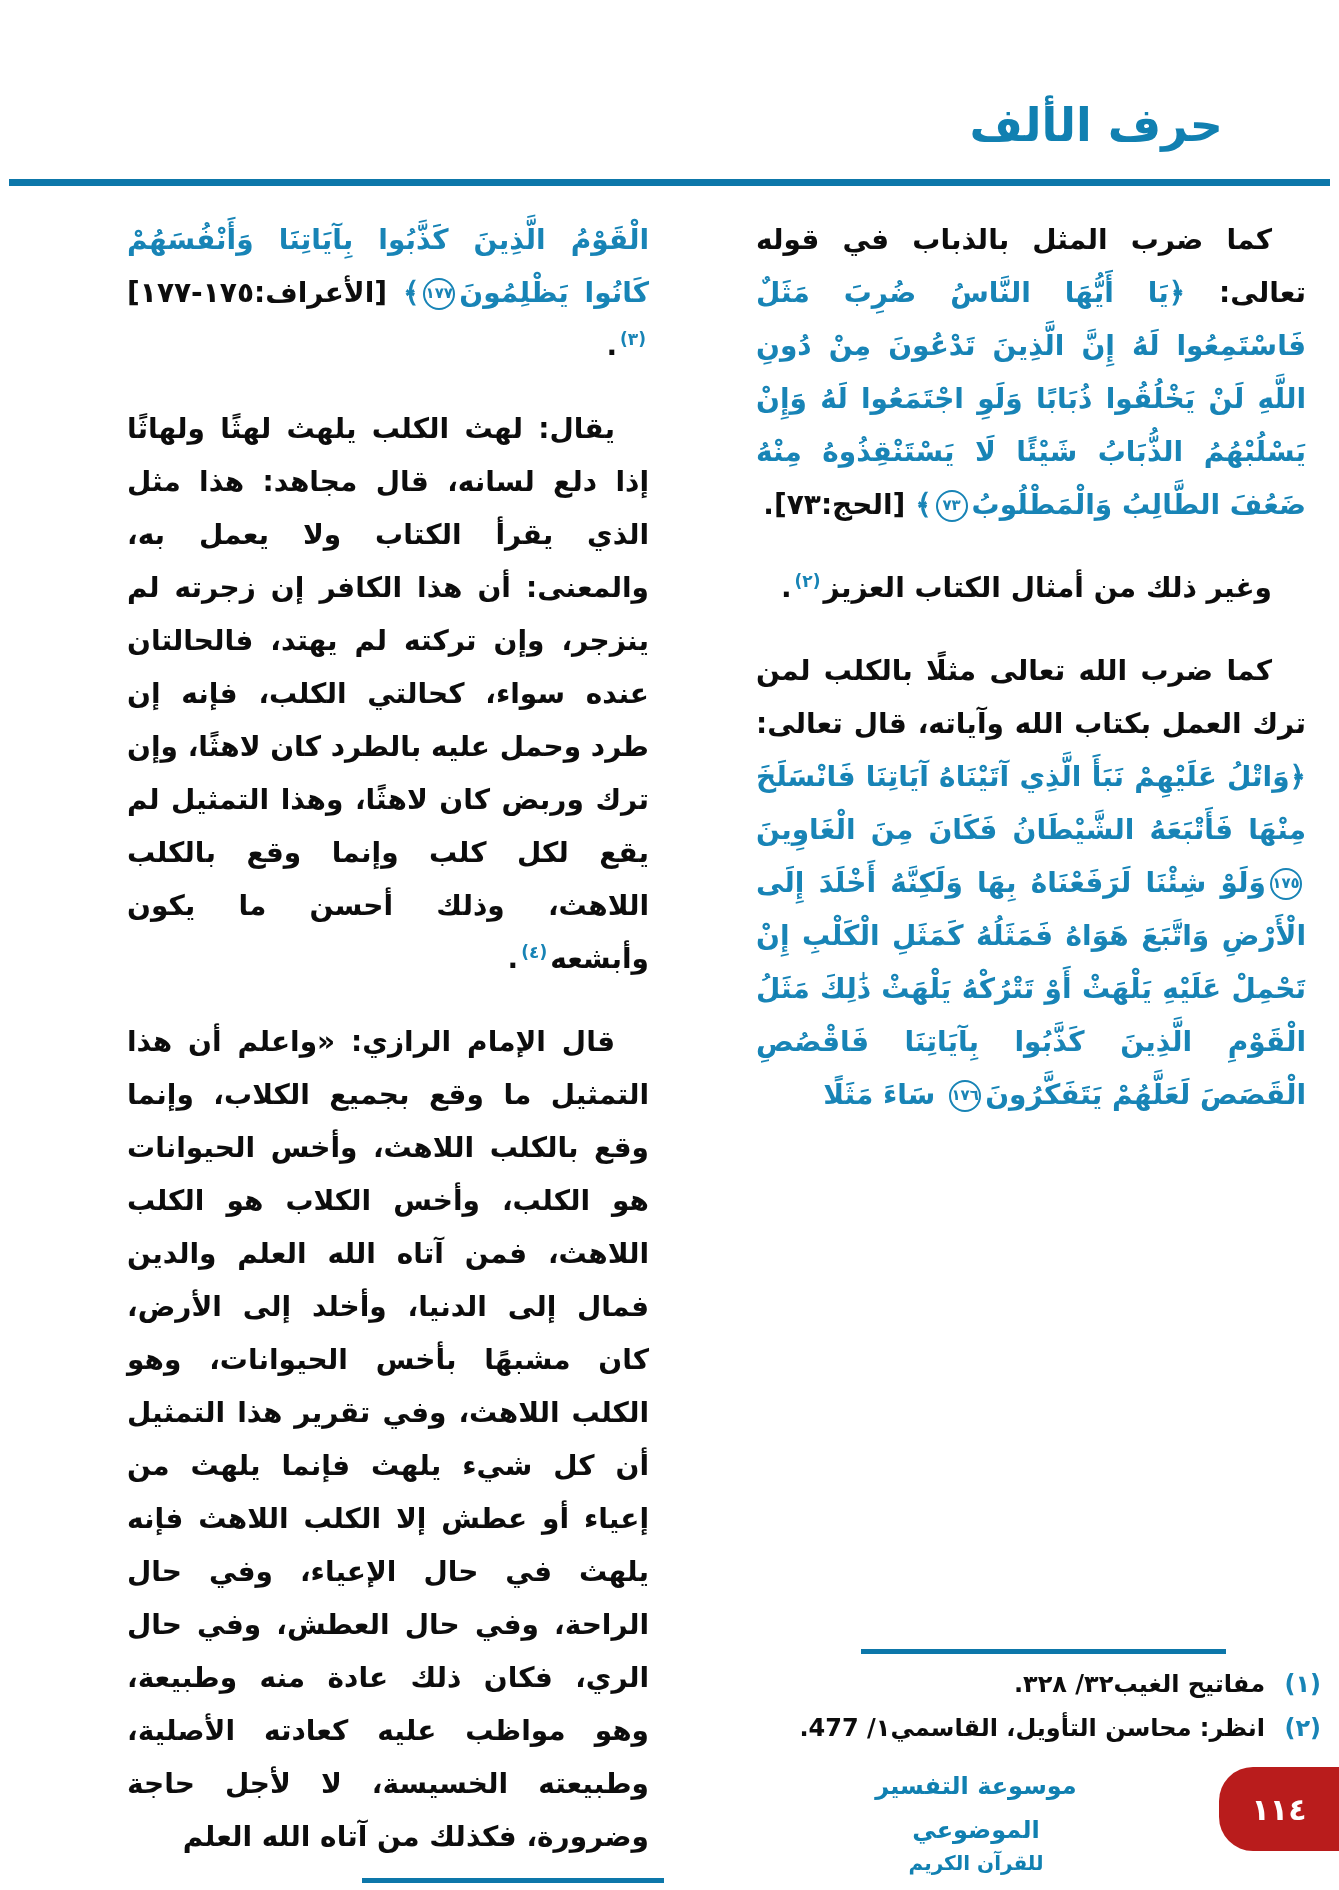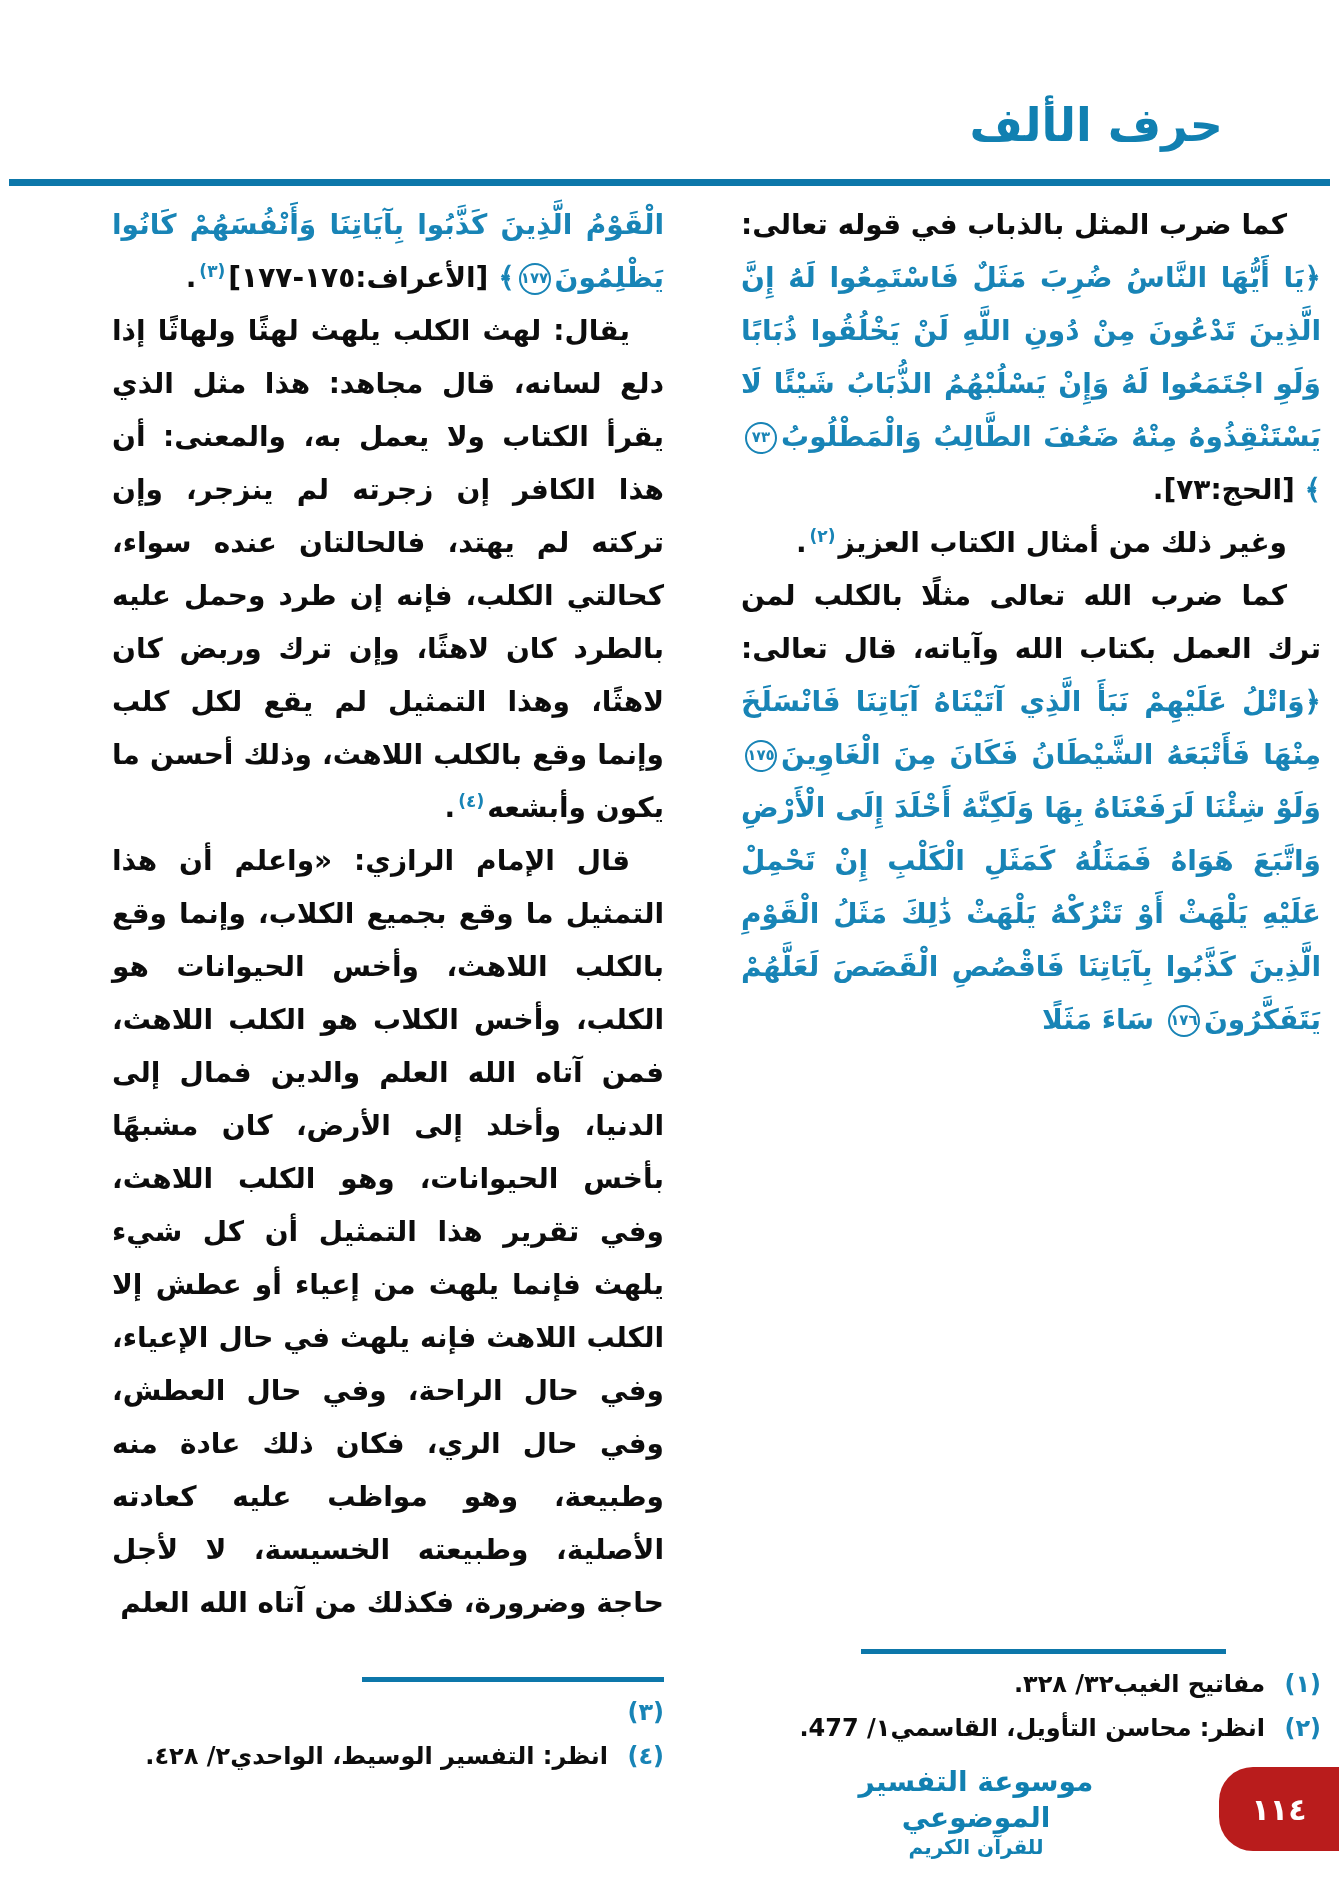--- a/index.html
+++ b/index.html
@@ -18,21 +18,21 @@
     position:absolute;top:179px;left:9px;right:9px;height:7px;background:#0d77aa;
   }
   
   .col{
     position:absolute;display:flex;flex-direction:column;
     color:#0d0d0d;font-weight:bold;font-size:28px;line-height:53px;
     text-align:justify;
   }
   .col-right{top:198px;right:18px;width:580px;height:1552px;}
   .col-left{top:198px;left:112px;width:552px;height:1580px;}
-  .para{margin:0;}
+  .para{margin:15px;}
   .para.indent{text-indent:34px;}
   .seg-verse{color:#1884b6;}
   .seg-fn{
     color:#1884b6;font-size:17px;vertical-align:super;line-height:0;
     margin:0 3px;
   }
   .ayah{
     display:inline-block;box-sizing:border-box;width:32px;height:32px;
     border:2px solid #1884b6;border-radius:50%;
     color:#1884b6;font-size:15px;line-height:27px;text-align:center;
@@ -44,21 +44,21 @@
   .col-right .fn-rule{width:365px;margin-left:auto;margin-right:95px;}
   .col-left .fn-rule{width:302px;margin-left:auto;margin-right:0;}
   .fn-row{display:flex;align-items:flex-start;}
   .fn-marker{flex:0 0 56px;color:#1884b6;text-align:right;padding-left:8px;box-sizing:border-box;}
   .fn-text{flex:1;}
   
   .logo{
     position:absolute;top:1764px;right:238px;width:250px;
     text-align:center;color:#1180b1;font-weight:bold;
   }
-  .logo-line1{font-size:28px;line-height:36px;}
+  .logo-line1{font-size:24px;line-height:44px;}
   .logo-line2{font-size:20px;line-height:22px;}
   .page-badge{
     position:absolute;top:1767px;right:0;width:120px;height:84px;
     background:#b91c1c;border-radius:34px 0 0 34px;
     color:#ffffff;font-size:30px;font-weight:bold;
     display:flex;align-items:center;justify-content:center;
   }
 </style>
 </head>
 <body>

